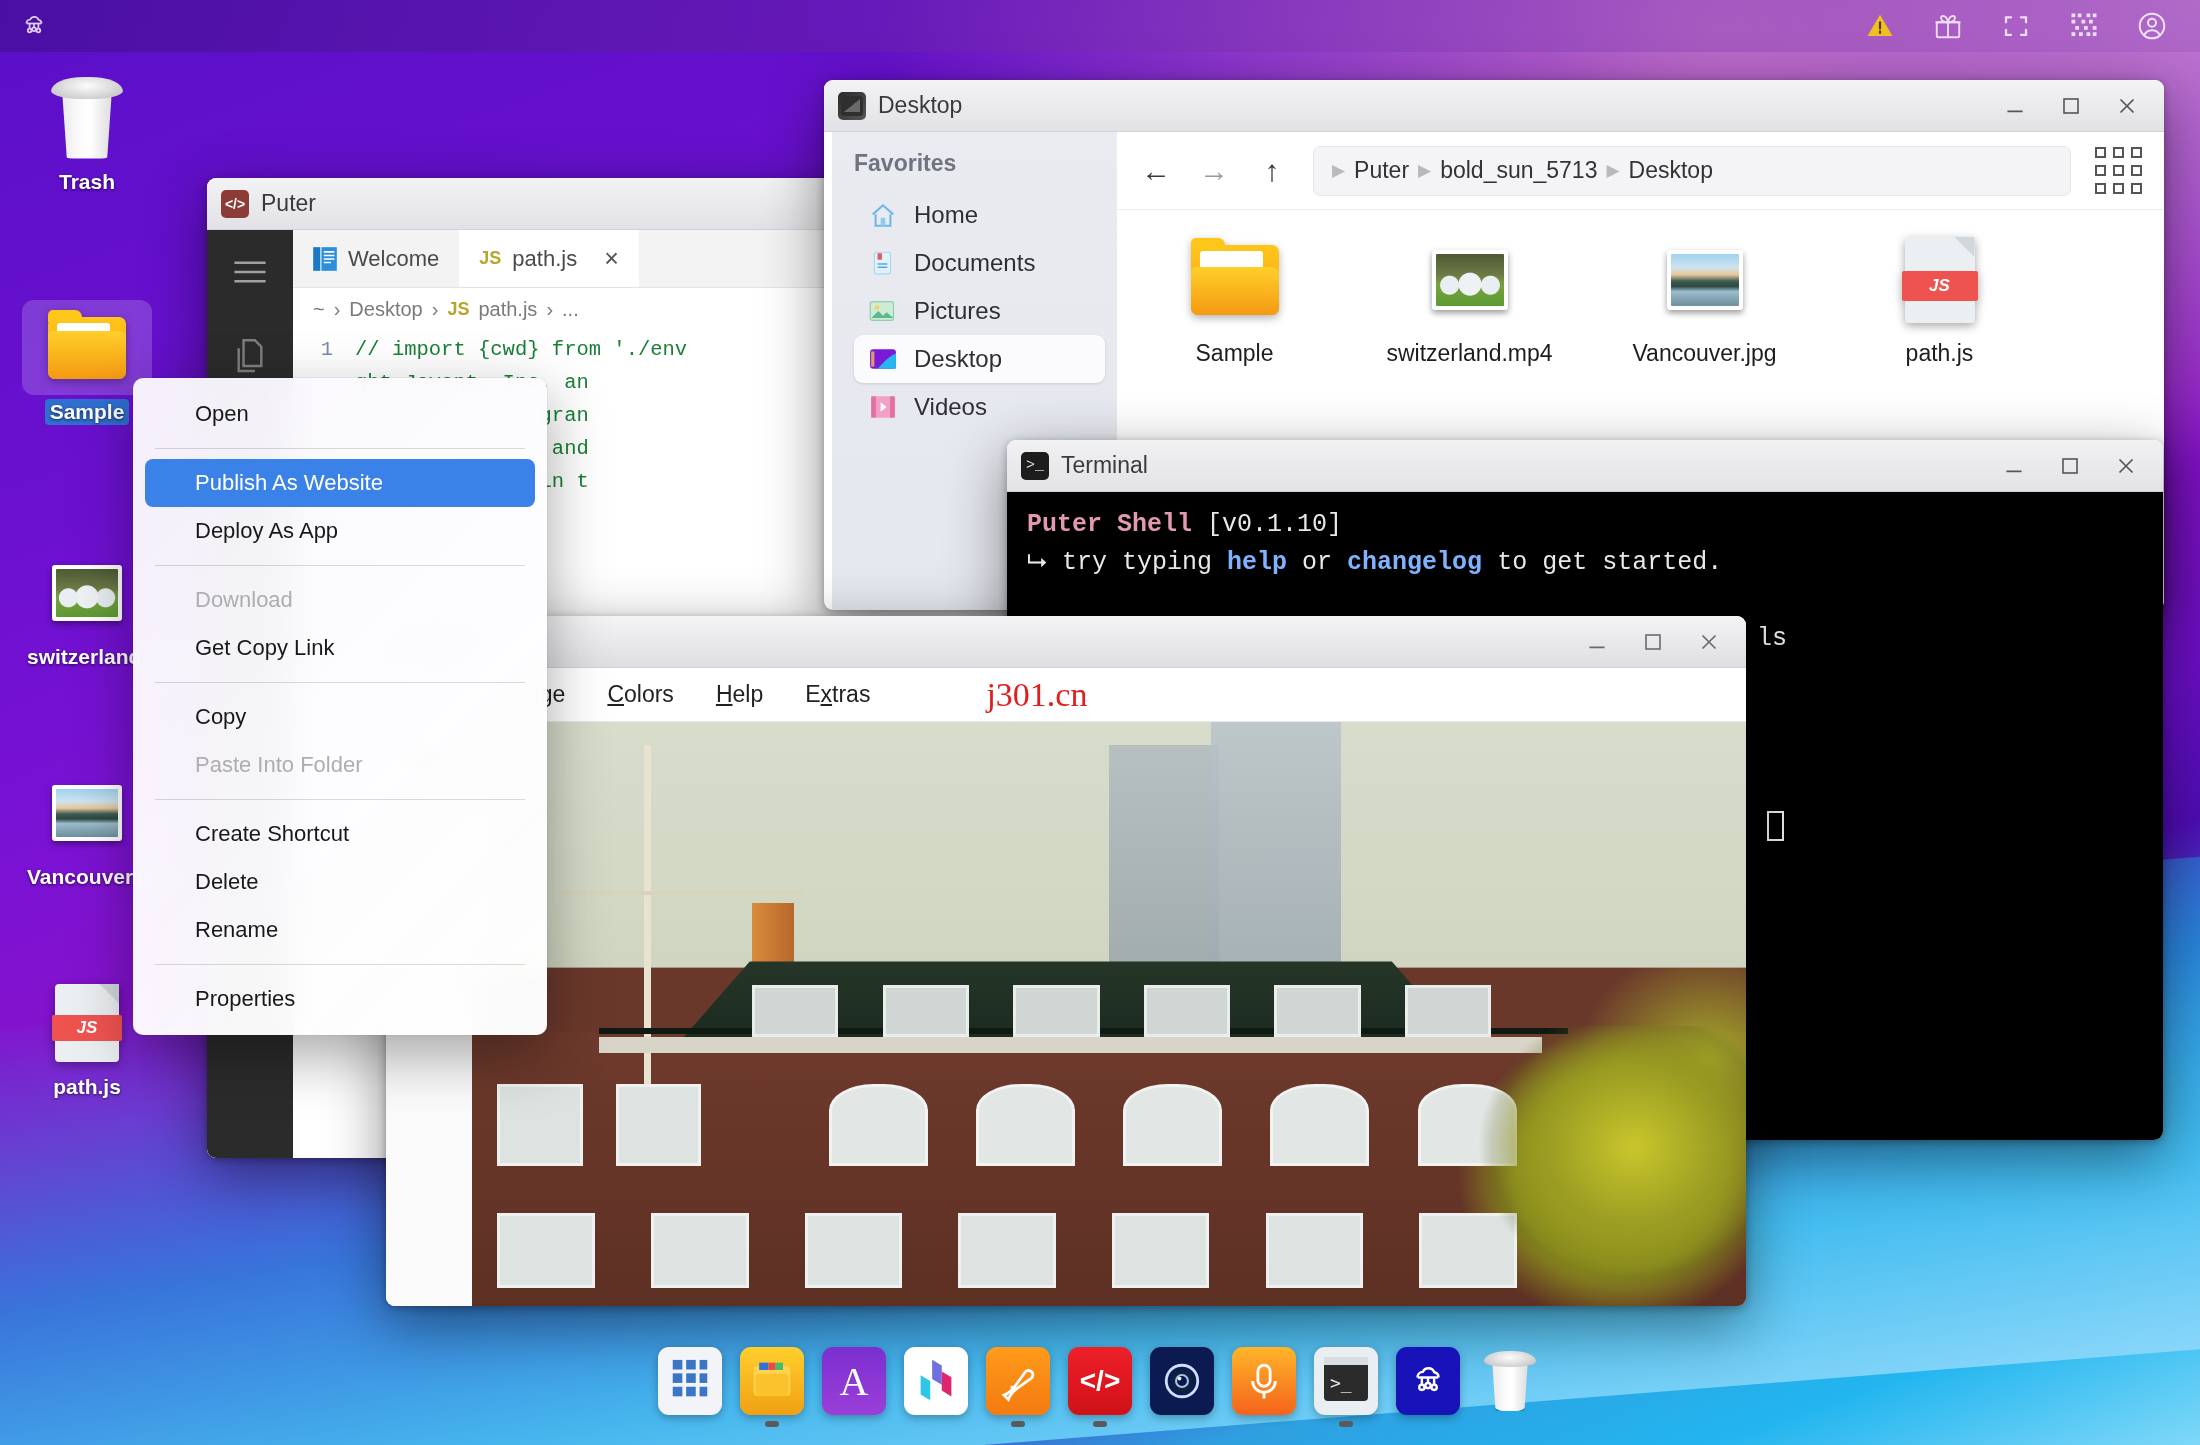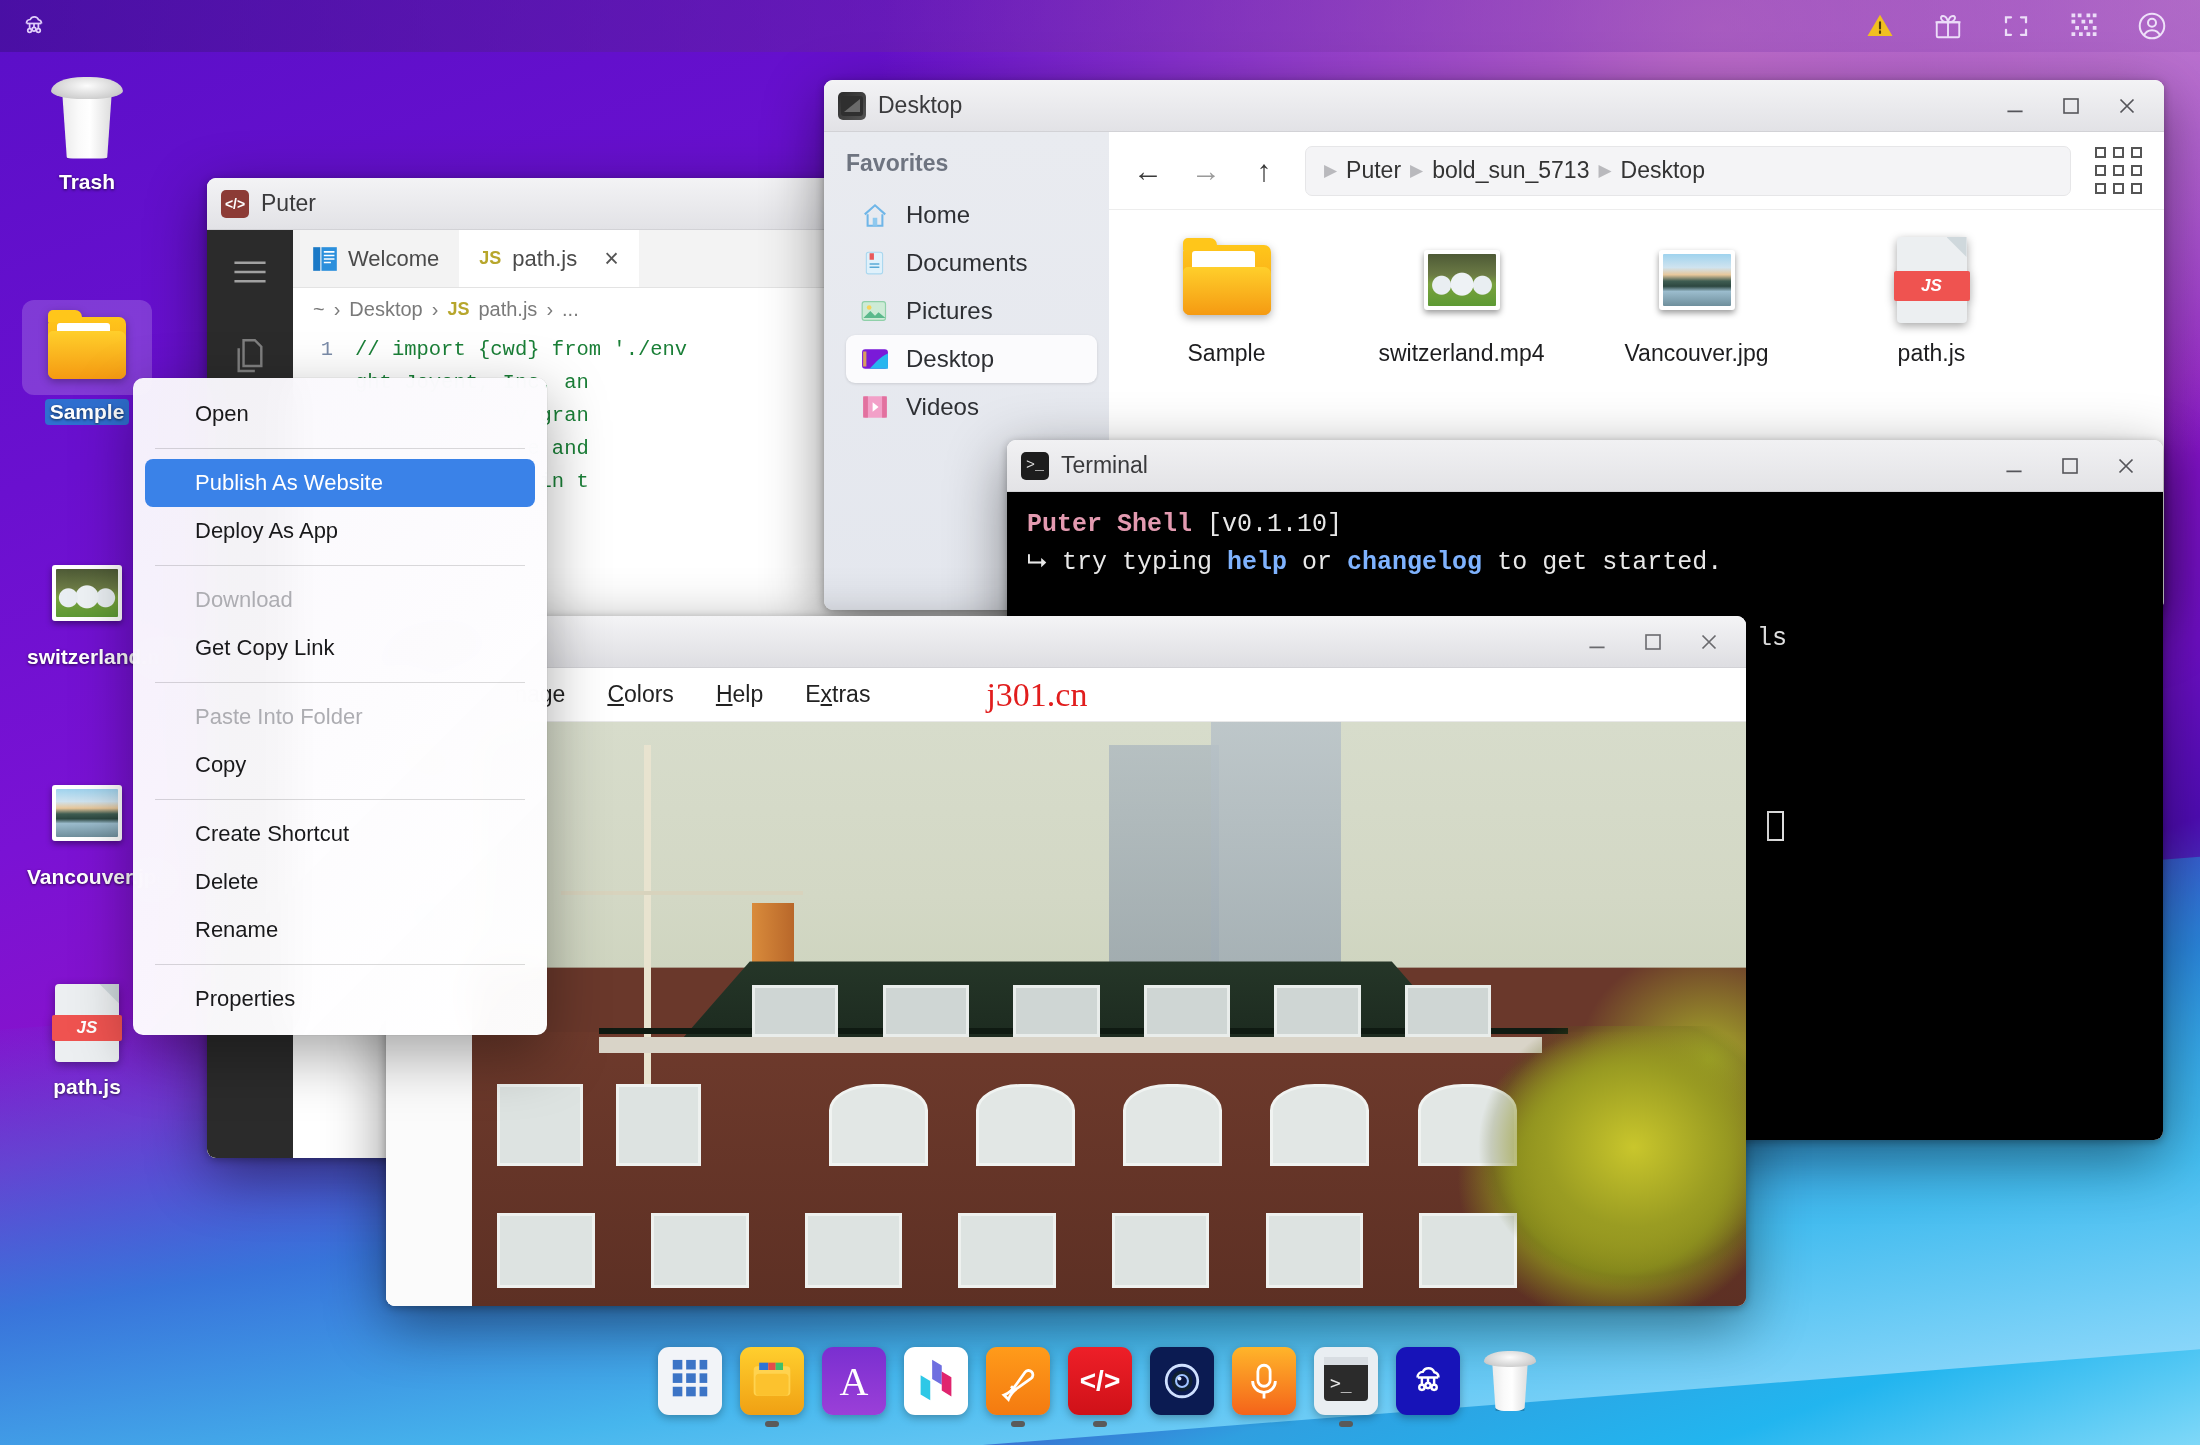--- a/index.html
+++ b/index.html
@@ -136,20 +136,21 @@
   .cl .num{ width:62px; text-align:right; padding-right:22px; color:#7a8ba8; flex:none;}
   .cl .txt{ color:#1a7f37; white-space:pre; }
 
   
   #win-explorer{ left:824px; top:80px; width:1340px; height:530px; z-index:20; }
   #win-explorer .titlebar .appicon{ background:linear-gradient(135deg,#2b2b2b 0%,#555 100%); }
   .exp-body{ display:flex; height:calc(100% - 52px); }
   .exp-side{
     width:285px; background:linear-gradient(180deg,#e9ebf0,#e4e7ee);
     padding:18px 12px 0 22px;
+    margin-left:8px;
   }
   .exp-side h4{ font-size:23px; color:#6e7480; font-weight:bold; margin-bottom:14px;}
   .side-item{ display:flex; align-items:center; gap:16px; padding:10px 14px; border-radius:9px; font-size:24px; color:#2d2f33; cursor:pointer;}
   .side-item.active{ background:#fbfbfd; box-shadow:0 1px 3px rgba(0,0,0,.12);}
   .side-ic{ width:30px;height:26px; flex:none; display:flex;align-items:center;justify-content:center;}
   .exp-main{ flex:1; background:#fff; display:flex; flex-direction:column; min-width:0;}
   .exp-toolbar{ height:78px; display:flex; align-items:center; gap:24px; padding:0 22px; border-bottom:1px solid #ededed;}
   .navbtn{ font-size:30px; color:#3a3a3a; cursor:pointer; width:34px; text-align:center;}
   .crumbbar{ flex:1; height:50px; background:#f4f4f6; border:1px solid #e6e6e8; border-radius:7px;
              display:flex; align-items:center; gap:9px; padding:0 18px; font-size:23px; color:#333;}
@@ -742,22 +743,22 @@
 
 <div id="ctxmenu">
   <div class="cmi">Open</div>
   <div class="cmsep"></div>
   <div class="cmi highlight">Publish As Website</div>
   <div class="cmi">Deploy As App</div>
   <div class="cmsep"></div>
   <div class="cmi disabled">Download</div>
   <div class="cmi">Get Copy Link</div>
   <div class="cmsep"></div>
+  <div class="cmi">Copy</div>
   <div class="cmi disabled">Paste Into Folder</div>
-  <div class="cmi">Copy</div>
   <div class="cmsep"></div>
   <div class="cmi">Create Shortcut</div>
   <div class="cmi">Delete</div>
   <div class="cmi">Rename</div>
   <div class="cmsep"></div>
   <div class="cmi">Properties</div>
 </div>
 
 <div id="dock">
   <div class="dock-item">

